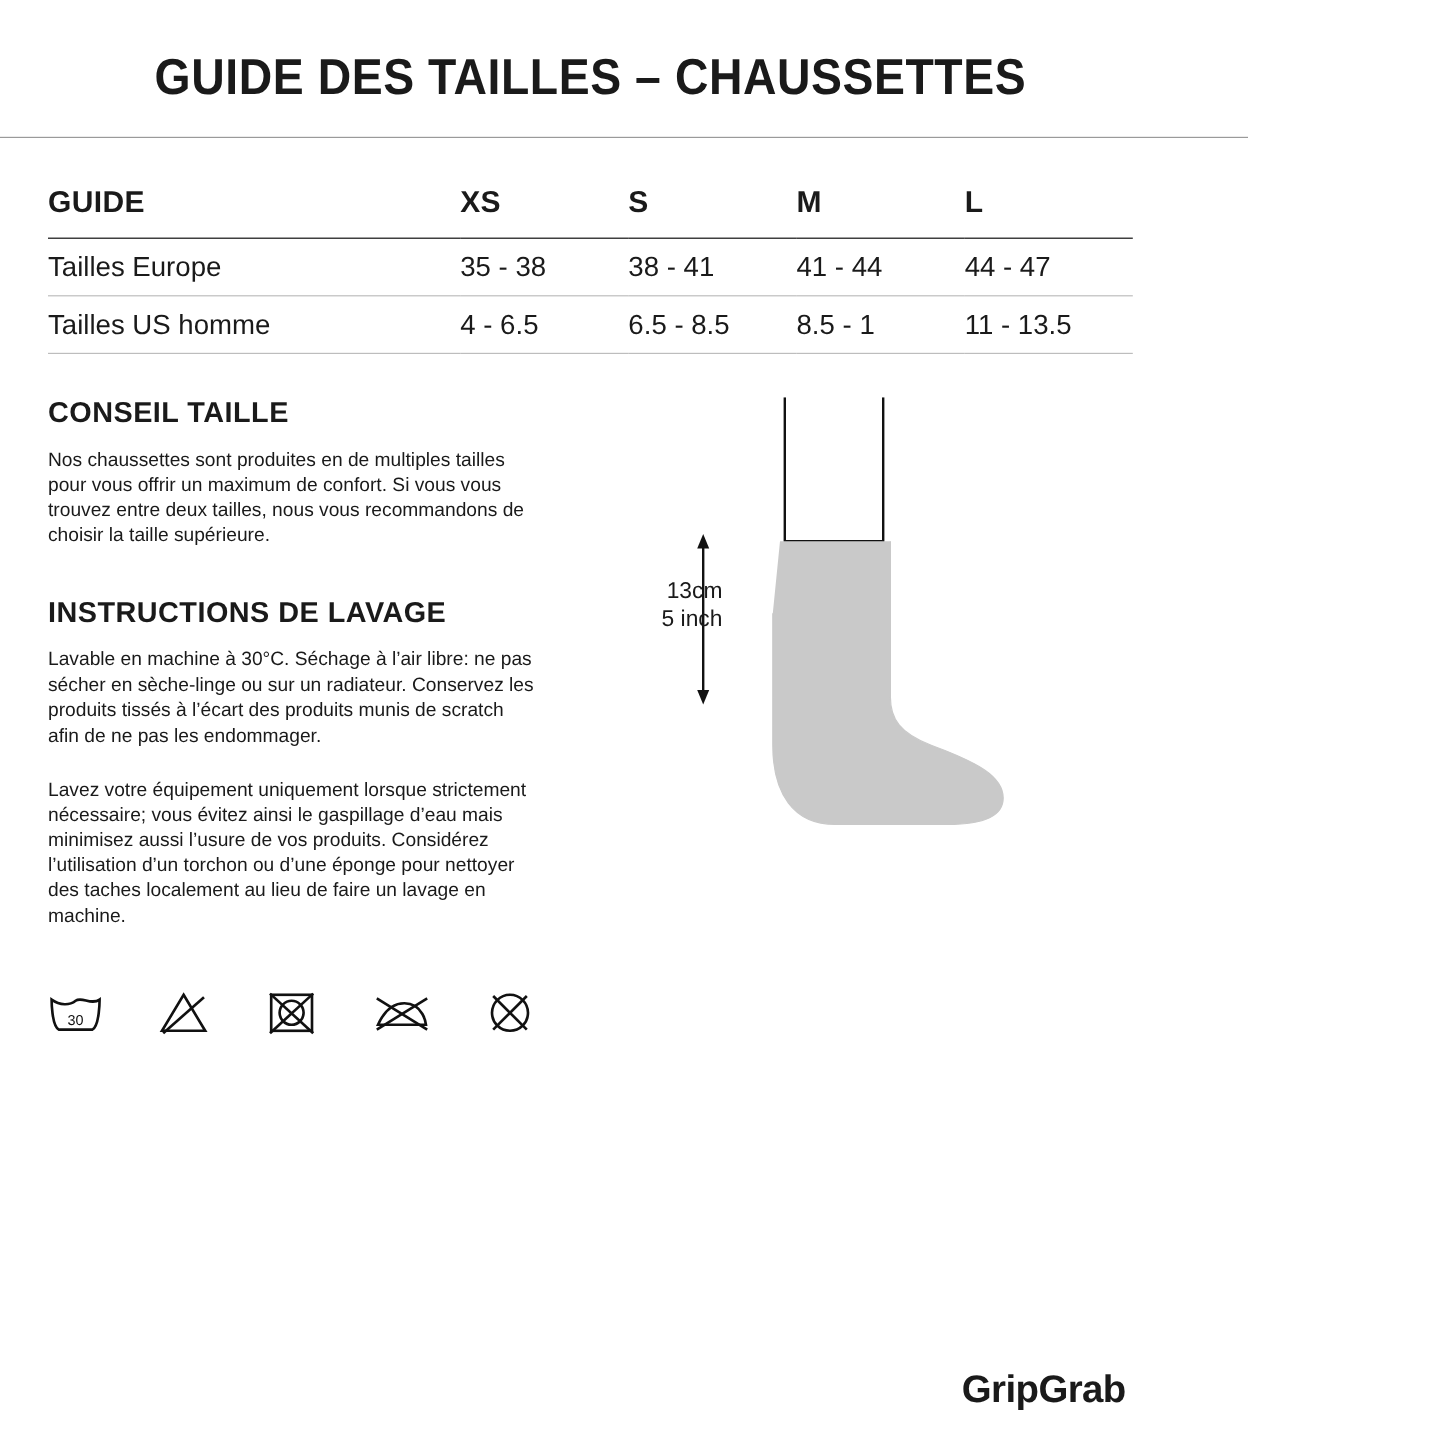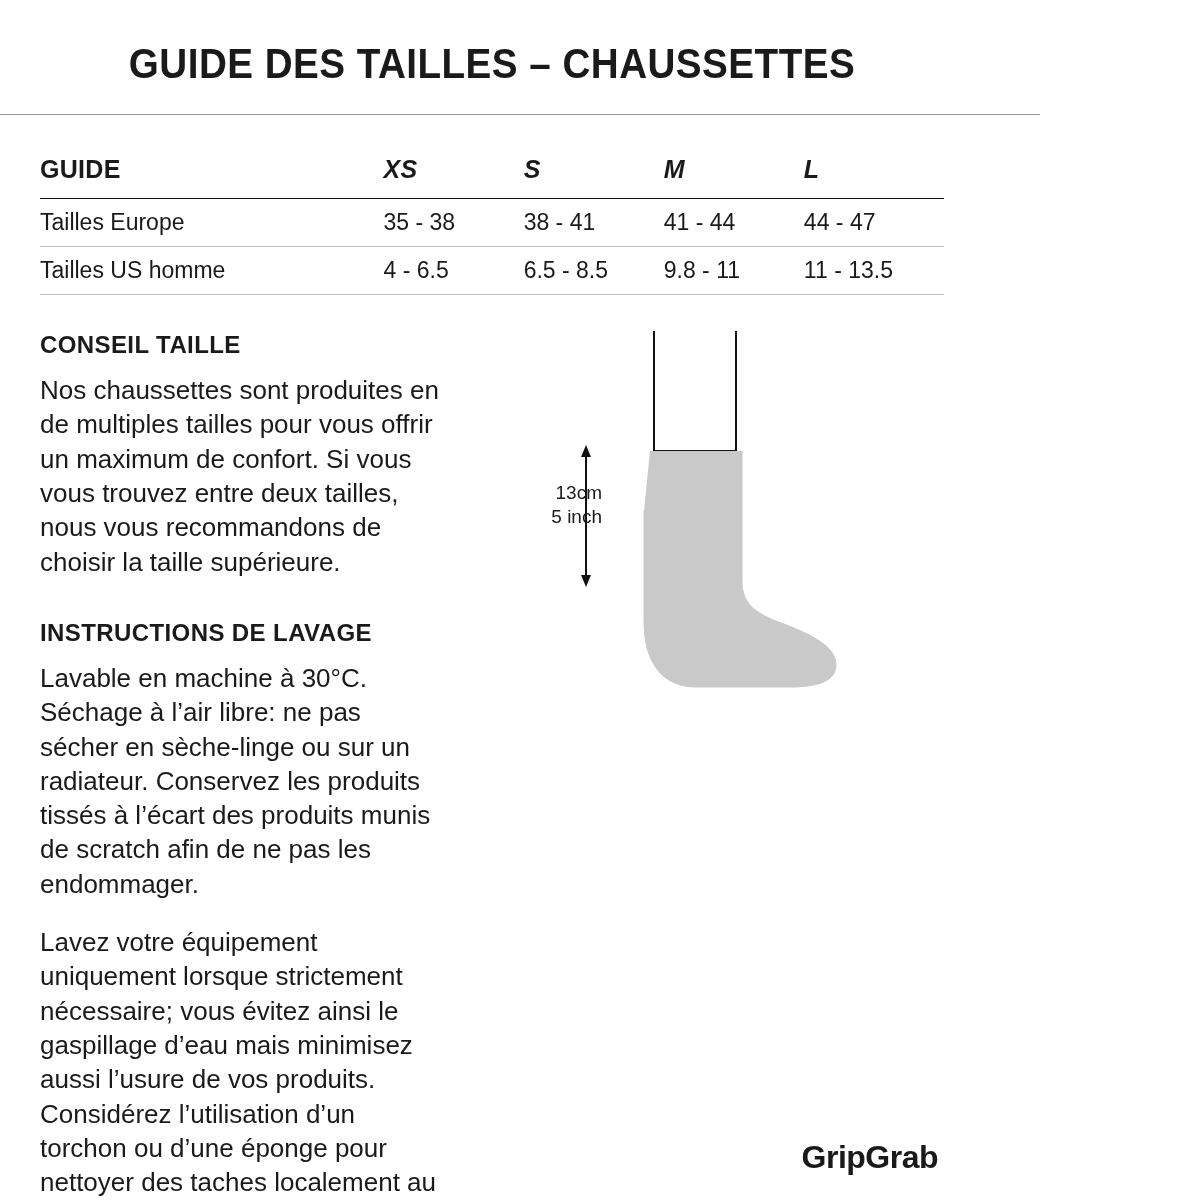--- a/index.html
+++ b/index.html
@@ -60,41 +60,41 @@
   }
   table.size-table tbody tr {
     border-bottom: 1px solid #bdbdbd;
   }
   table.size-table tbody tr:last-child {
     border-bottom: 1px solid #bdbdbd;
   }
   .col-label { width: 38%; }
   .col-size  { width: 15.5%; }
   th.col-size, td.col-size { text-align: left; }
-  th.col-size { padding-left: 2px; font-style: italic; }
+  th.col-size { padding-left: 2px; }
 
   
   .body-cols {
     display: flex;
     margin: 36px 40px 0 40px;
   }
   .col-left { width: 560px; }
   .col-right {
     flex: 1;
     position: relative;
   }
   h2.section {
     font-size: 24px;
     font-weight: bold;
     margin: 0 0 14px 0;
     letter-spacing: 0.4px;
   }
   h2.section.second { margin-top: 40px; }
   p.para {
-    font-size: 26px;
+    font-size: 16px;
     line-height: 1.32;
     margin: 0 0 0 0;
     max-width: 530px;
   }
   p.para + p.para { margin-top: 24px; }
 
   
   .wash-icons {
     margin-top: 50px;
     display: flex;
@@ -157,21 +157,21 @@
           <td class="col-label">Tailles Europe</td>
           <td class="col-size">35 - 38</td>
           <td class="col-size">38 - 41</td>
           <td class="col-size">41 - 44</td>
           <td class="col-size">44 - 47</td>
         </tr>
         <tr>
           <td class="col-label">Tailles US homme</td>
           <td class="col-size">4 - 6.5</td>
           <td class="col-size">6.5 - 8.5</td>
-          <td class="col-size">9.8 - 11</td>
+          <td class="col-size">8.5 - 1</td>
           <td class="col-size">11 - 13.5</td>
         </tr>
       </tbody>
     </table>
   </div>
 
   <div class="body-cols">
 
     <div class="col-left">
       <h2 class="section">CONSEIL TAILLE</h2>

